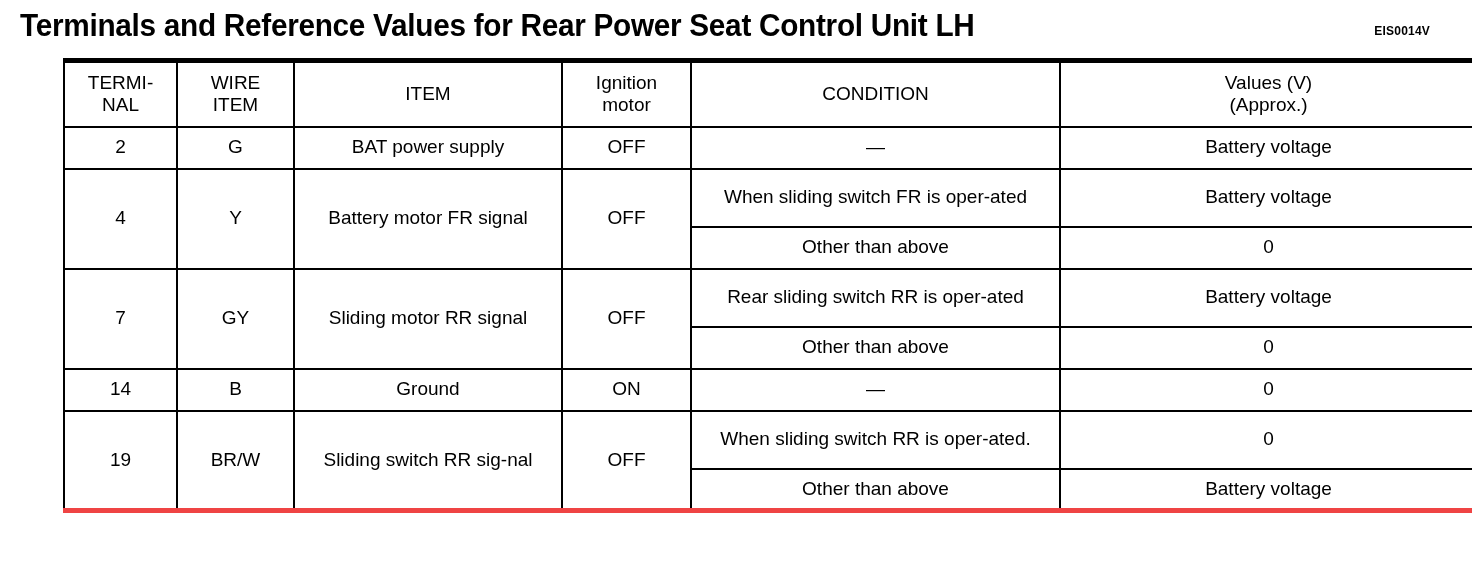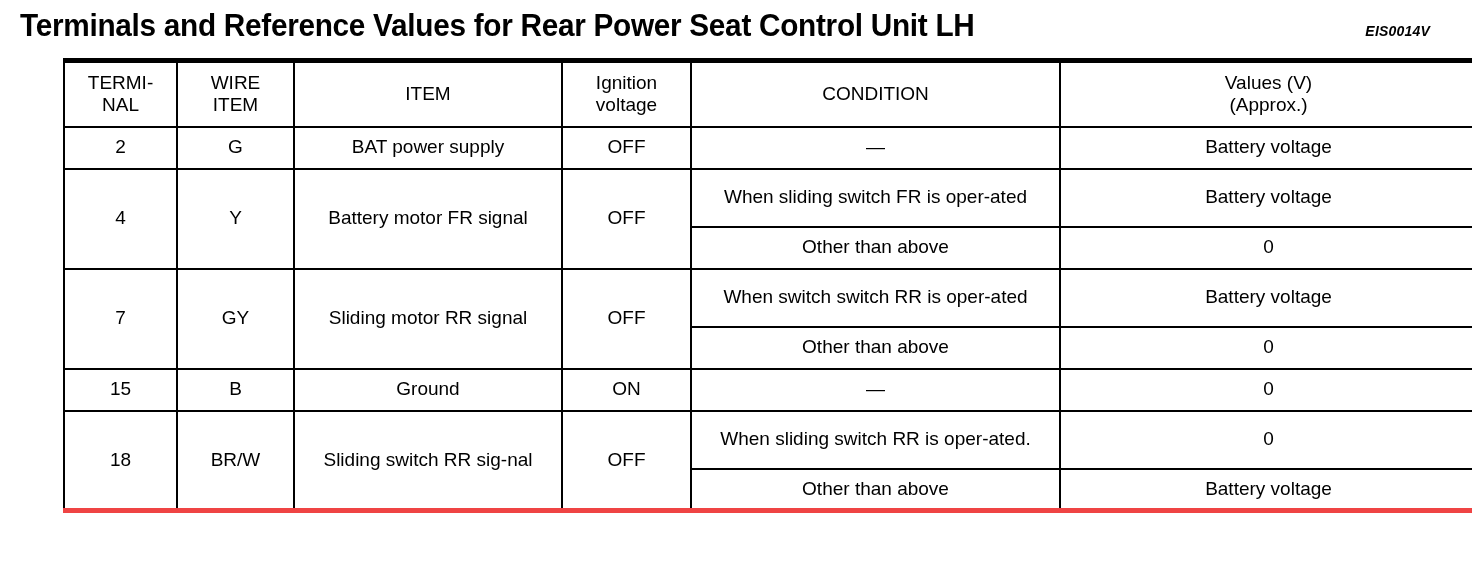--- a/index.html
+++ b/index.html
@@ -36,22 +36,21 @@
   .title-text {
     font-size: 31px;
     font-weight: bold;
     letter-spacing: -0.3px;
     white-space: nowrap;
     line-height: 1;
     transform: scaleX(0.96);
     transform-origin: left center;
   }
   .doc-ref {
-    font-size: 14px;
-    font-style: italic;
+    font-size: 12px;
     font-weight: bold;
     letter-spacing: 0.2px;
     white-space: nowrap;
     padding-right: 2px;
     transform: translateY(6px);
   }
 
   
   .table-wrap {
     position: absolute;
@@ -132,21 +131,21 @@
             <span>TERMI-</span><br>
             <span>NAL</span>
           </th>
           <th>
             <span>WIRE</span><br>
             <span>ITEM</span>
           </th>
           <th>ITEM</th>
           <th>
             <span>Ignition</span><br>
-            <span>voltage</span>
+            <span>motor</span>
           </th>
           <th>CONDITION</th>
           <th>
             <span>Values (V)</span><br>
             <span>(Approx.)</span>
           </th>
         </tr>
       </thead>
       <tbody id="table-body">
           <tr class="r-single">
@@ -167,37 +166,37 @@
           </tr>
           <tr class="r-cond-short">
             <td>Other than above</td>
             <td>0</td>
           </tr>
           <tr class="r-cond">
             <td rowspan="2">7</td>
             <td rowspan="2">GY</td>
             <td rowspan="2" class="item-cell">Sliding motor RR signal</td>
             <td rowspan="2">OFF</td>
-            <td>When switch switch RR is oper-ated</td>
+            <td>Rear sliding switch RR is oper-ated</td>
             <td>Battery voltage</td>
           </tr>
           <tr class="r-cond-short">
             <td>Other than above</td>
             <td>0</td>
           </tr>
           <tr class="r-single">
-            <td>15</td>
+            <td>14</td>
             <td>B</td>
             <td class="item-cell">Ground</td>
             <td>ON</td>
             <td>—</td>
             <td>0</td>
           </tr>
           <tr class="r-cond">
-            <td rowspan="2">18</td>
+            <td rowspan="2">19</td>
             <td rowspan="2">BR/W</td>
             <td rowspan="2" class="item-cell">Sliding switch RR sig-nal</td>
             <td rowspan="2">OFF</td>
             <td class="cond-left">When sliding switch RR is oper-ated.</td>
             <td>0</td>
           </tr>
           <tr class="r-cond-short">
             <td class="cond-left">Other than above</td>
             <td>Battery voltage</td>
           </tr>

